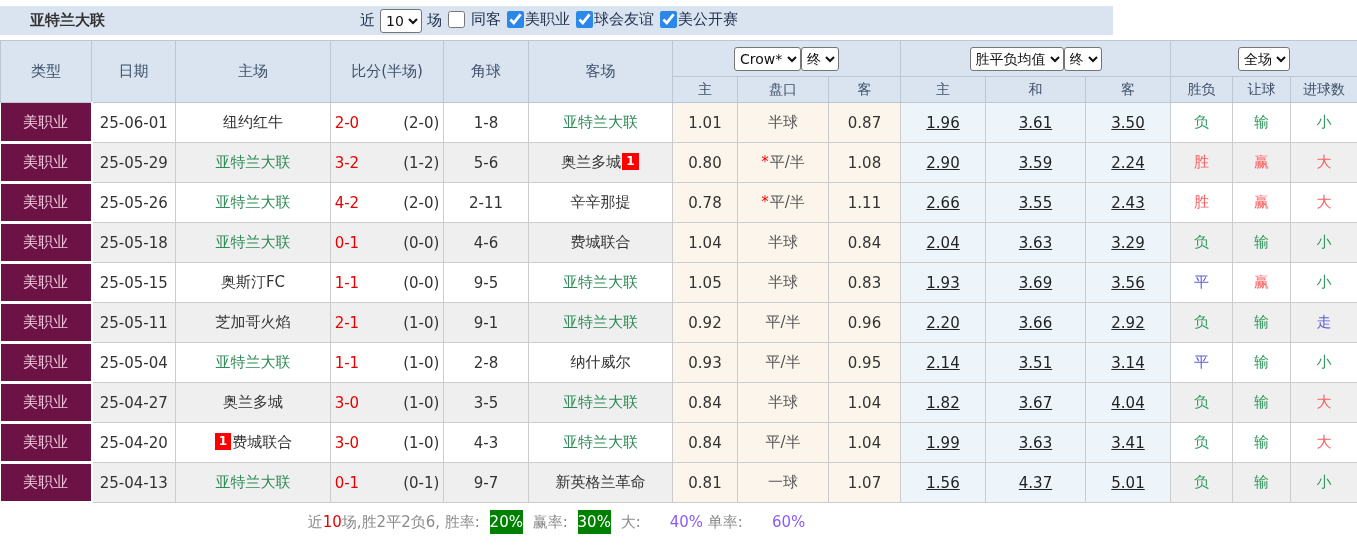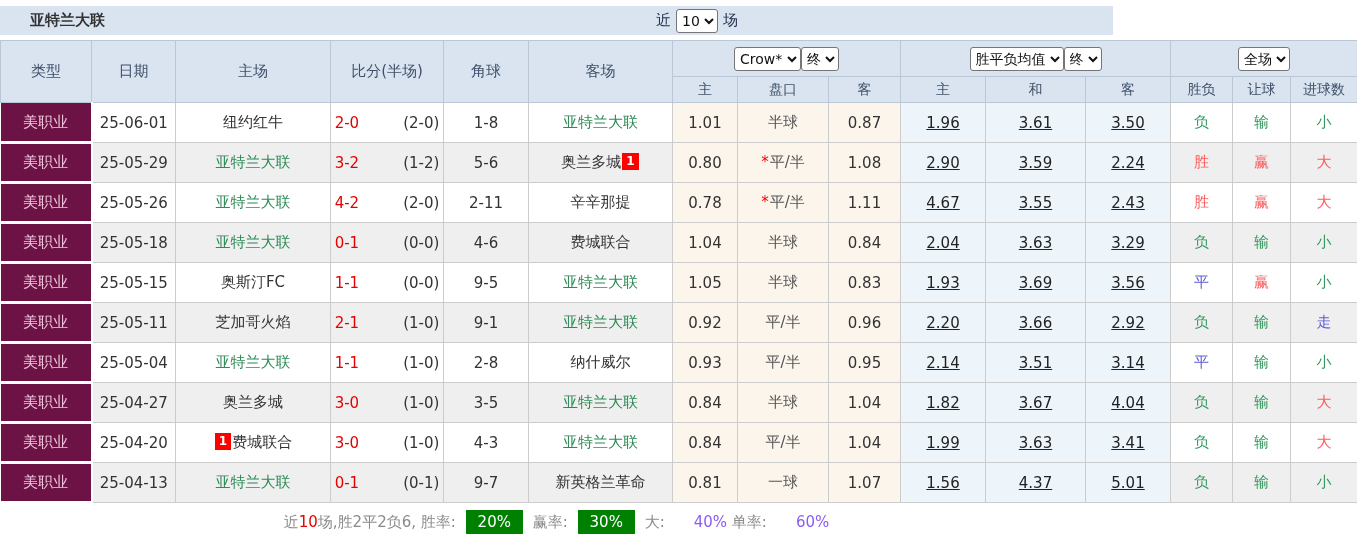--- a/index.html
+++ b/index.html
@@ -40,34 +40,35 @@
   .c-red { color:#fb5d5d; }
   .c-green { color:#31985e; }
   .c-blue { color:#5d5dd5; }
   .badge { display:inline-block; background:#fe0000; color:#fff; font-weight:bold; font-size:12px; line-height:17px; padding:0 4px; vertical-align:2px; margin:0 1px; }
 
   
   .footer { height:36px; display:flex; align-items:center; justify-content:center; font-size:15px; white-space:pre; }
   .f-gray { color:#8a8a8a; }
   .f-red { color:#e60000; }
   .f-blue { color:#8b5cf6;margin-left:29px; }
-  .f-greenbox { background:#008000; color:#fff; padding:3px 12px; margin:0 5px; }
+  .f-greenbox { background:#008000; color:#fff; padding:3px 0; margin:0 5px; }
 </style>
 </head>
 <body>
 
 <div class="page">
   <div class="topstrip"></div>
 
   <div class="titlebar">
     <div class="title">亚特兰大联</div>
     <div class="filters">
       <span>近</span>
       <select><option>10</option></select>
       <span>场</span>
+      <span id="filter-checks"><label class="filter"><input type="checkbox" style=""><span>同客</span></label><label class="filter"><input type="checkbox" checked="" style=""><span>美职业</span></label><label class="filter"><input type="checkbox" checked="" style=""><span>球会友谊</span></label><label class="filter"><input type="checkbox" checked="" style=""><span>美公开赛</span></label></span>
     </div>
   </div>
 
   <div class="gapline"></div>
 
   <table>
     <colgroup>
       <col style="width:91px">
         <col style="width:84px">
         <col style="width:155px">
@@ -160,21 +161,21 @@
         <tr>
           <td class="league">美职业</td>
           <td class="striped">25-05-26</td>
           <td class="striped"><span class="team-green">亚特兰大联</span></td>
           <td class="striped"><span class="score">4-2</span><span class="half">(2-0)</span></td>
           <td class="striped">2-11</td>
           <td class="striped"><span>辛辛那提</span></td>
           <td class="cream">0.78</td>
           <td class="cream handicap"><span class="star">*</span>平/半</td>
           <td class="cream">1.11</td>
-          <td class="euro">4.67</td>
+          <td class="euro">2.66</td>
           <td class="euro">3.55</td>
           <td class="euro">2.43</td>
           <td class="striped c-red">胜</td>
           <td class="striped c-red">赢</td>
           <td class="striped c-red">大</td>
         </tr>
         <tr>
           <td class="league">美职业</td>
           <td class="striped">25-05-18</td>
           <td class="striped"><span class="team-green">亚特兰大联</span></td>

